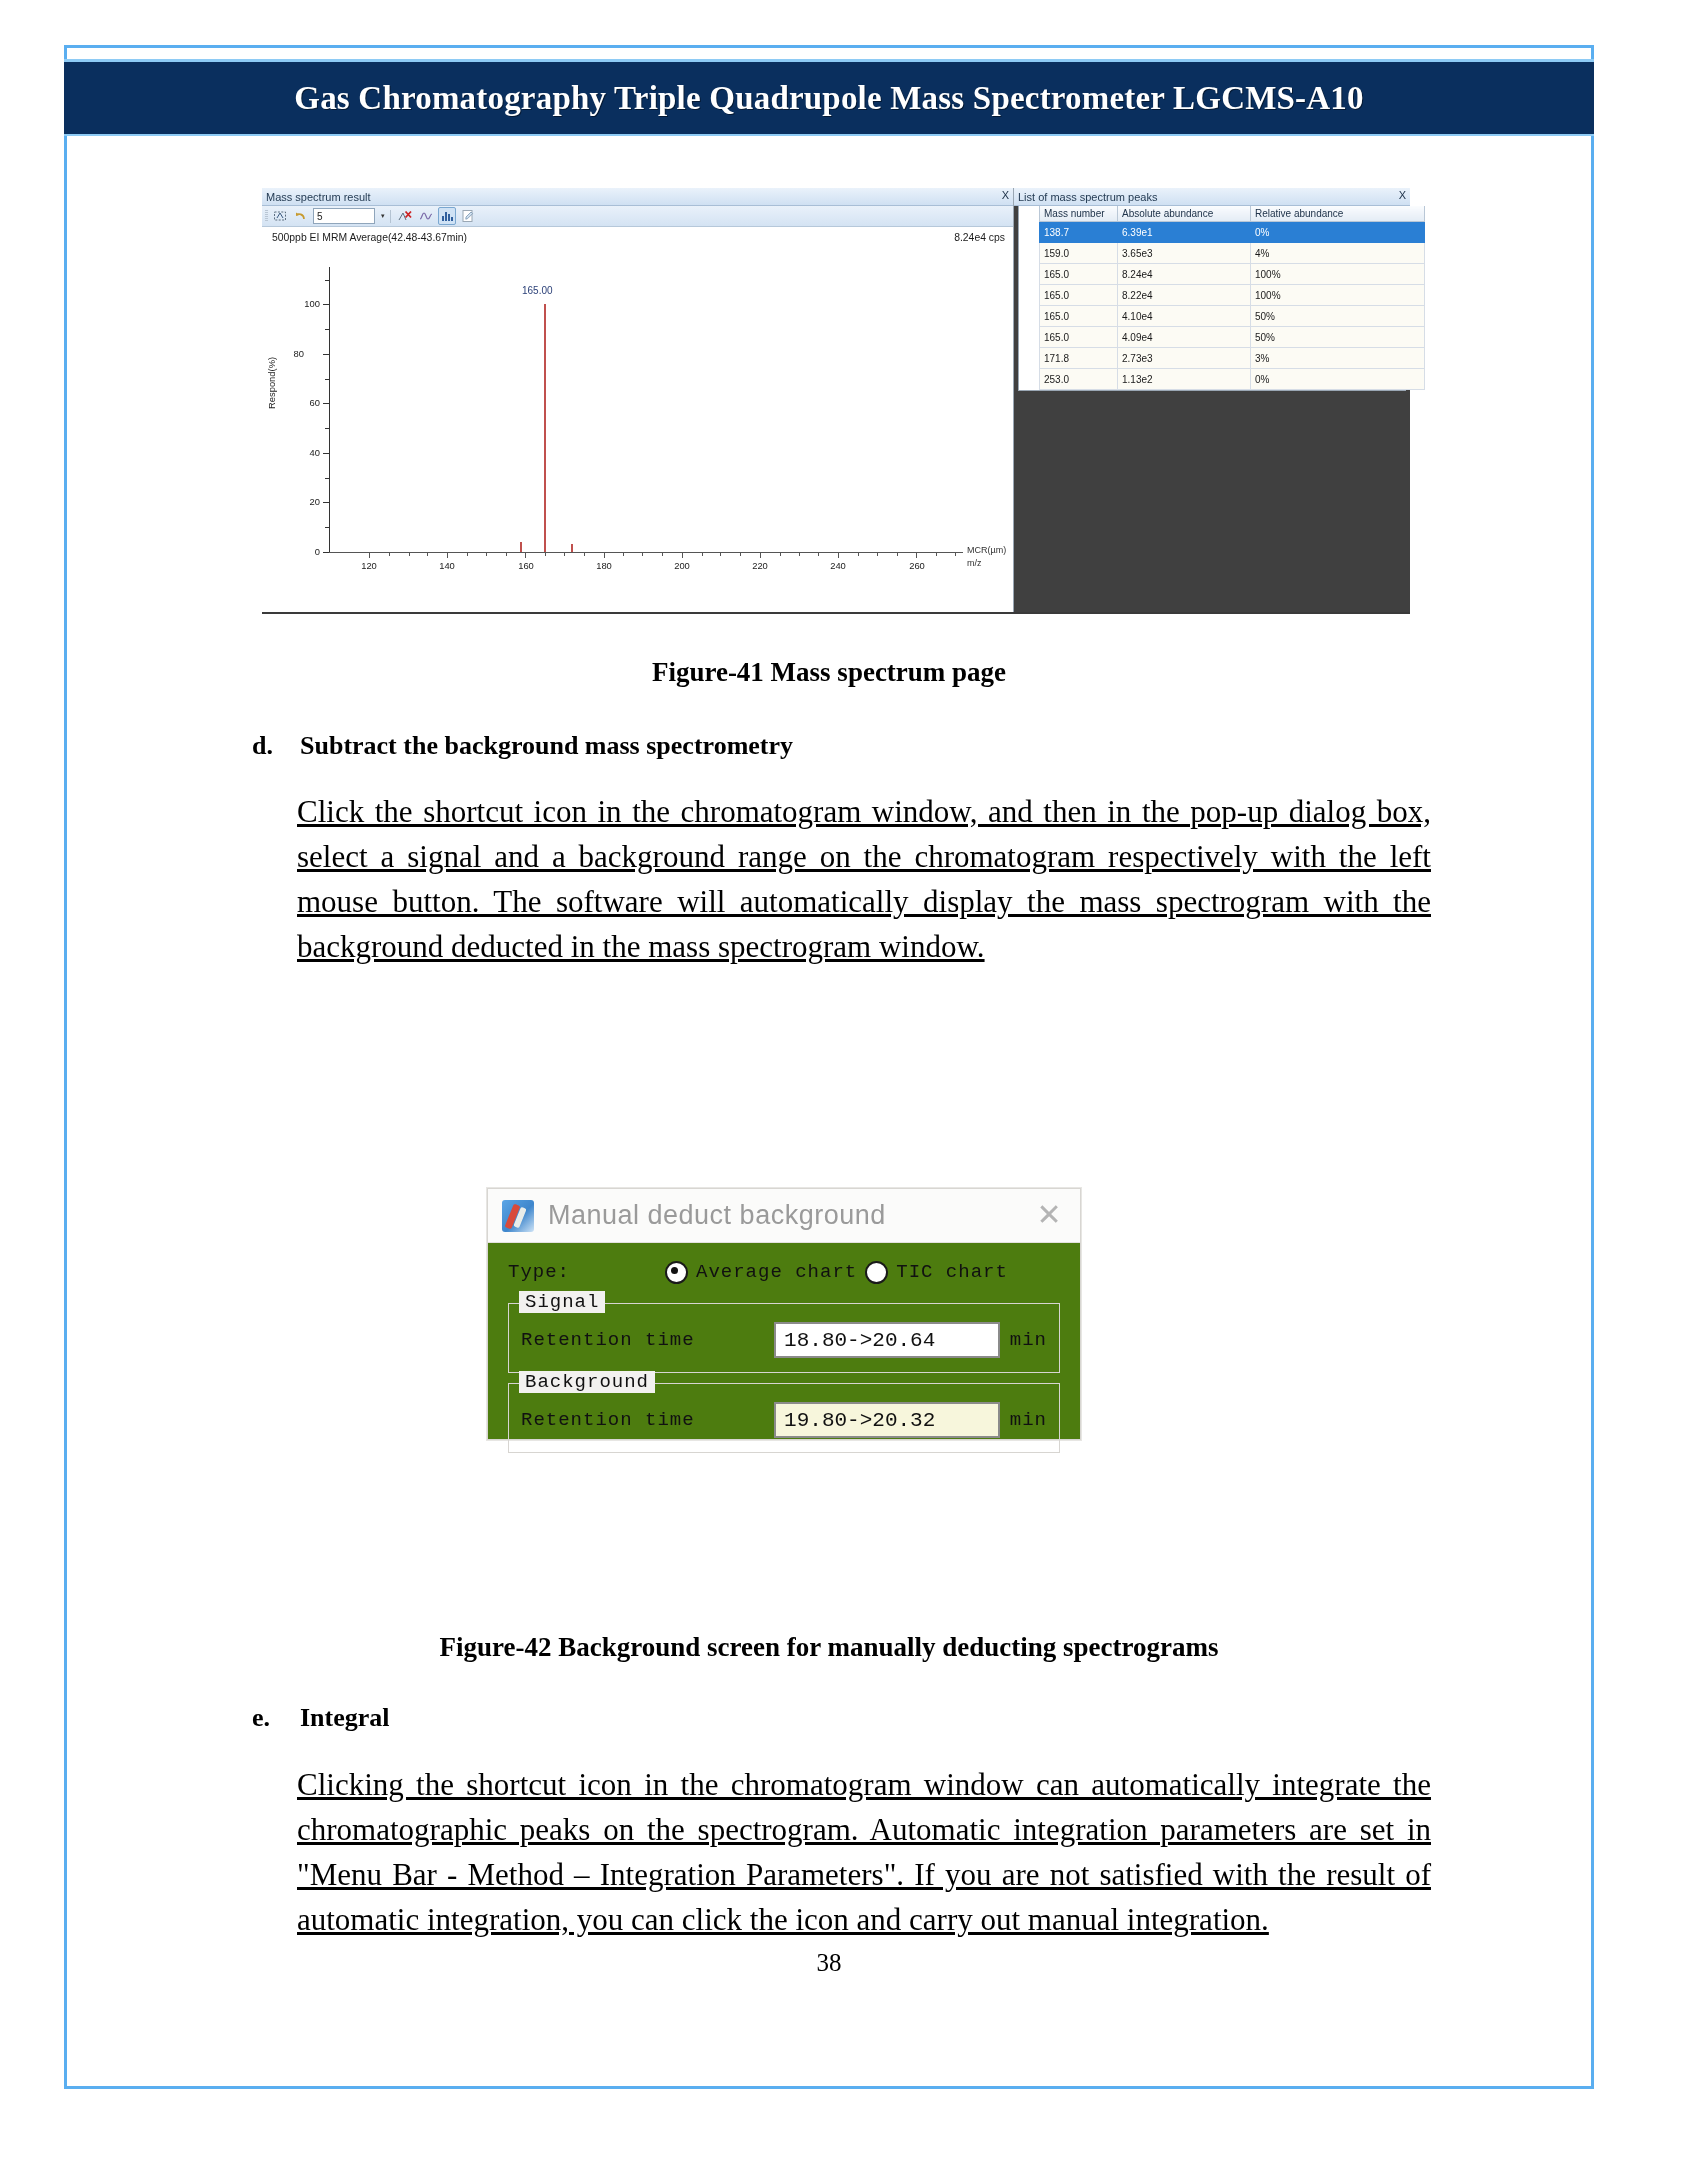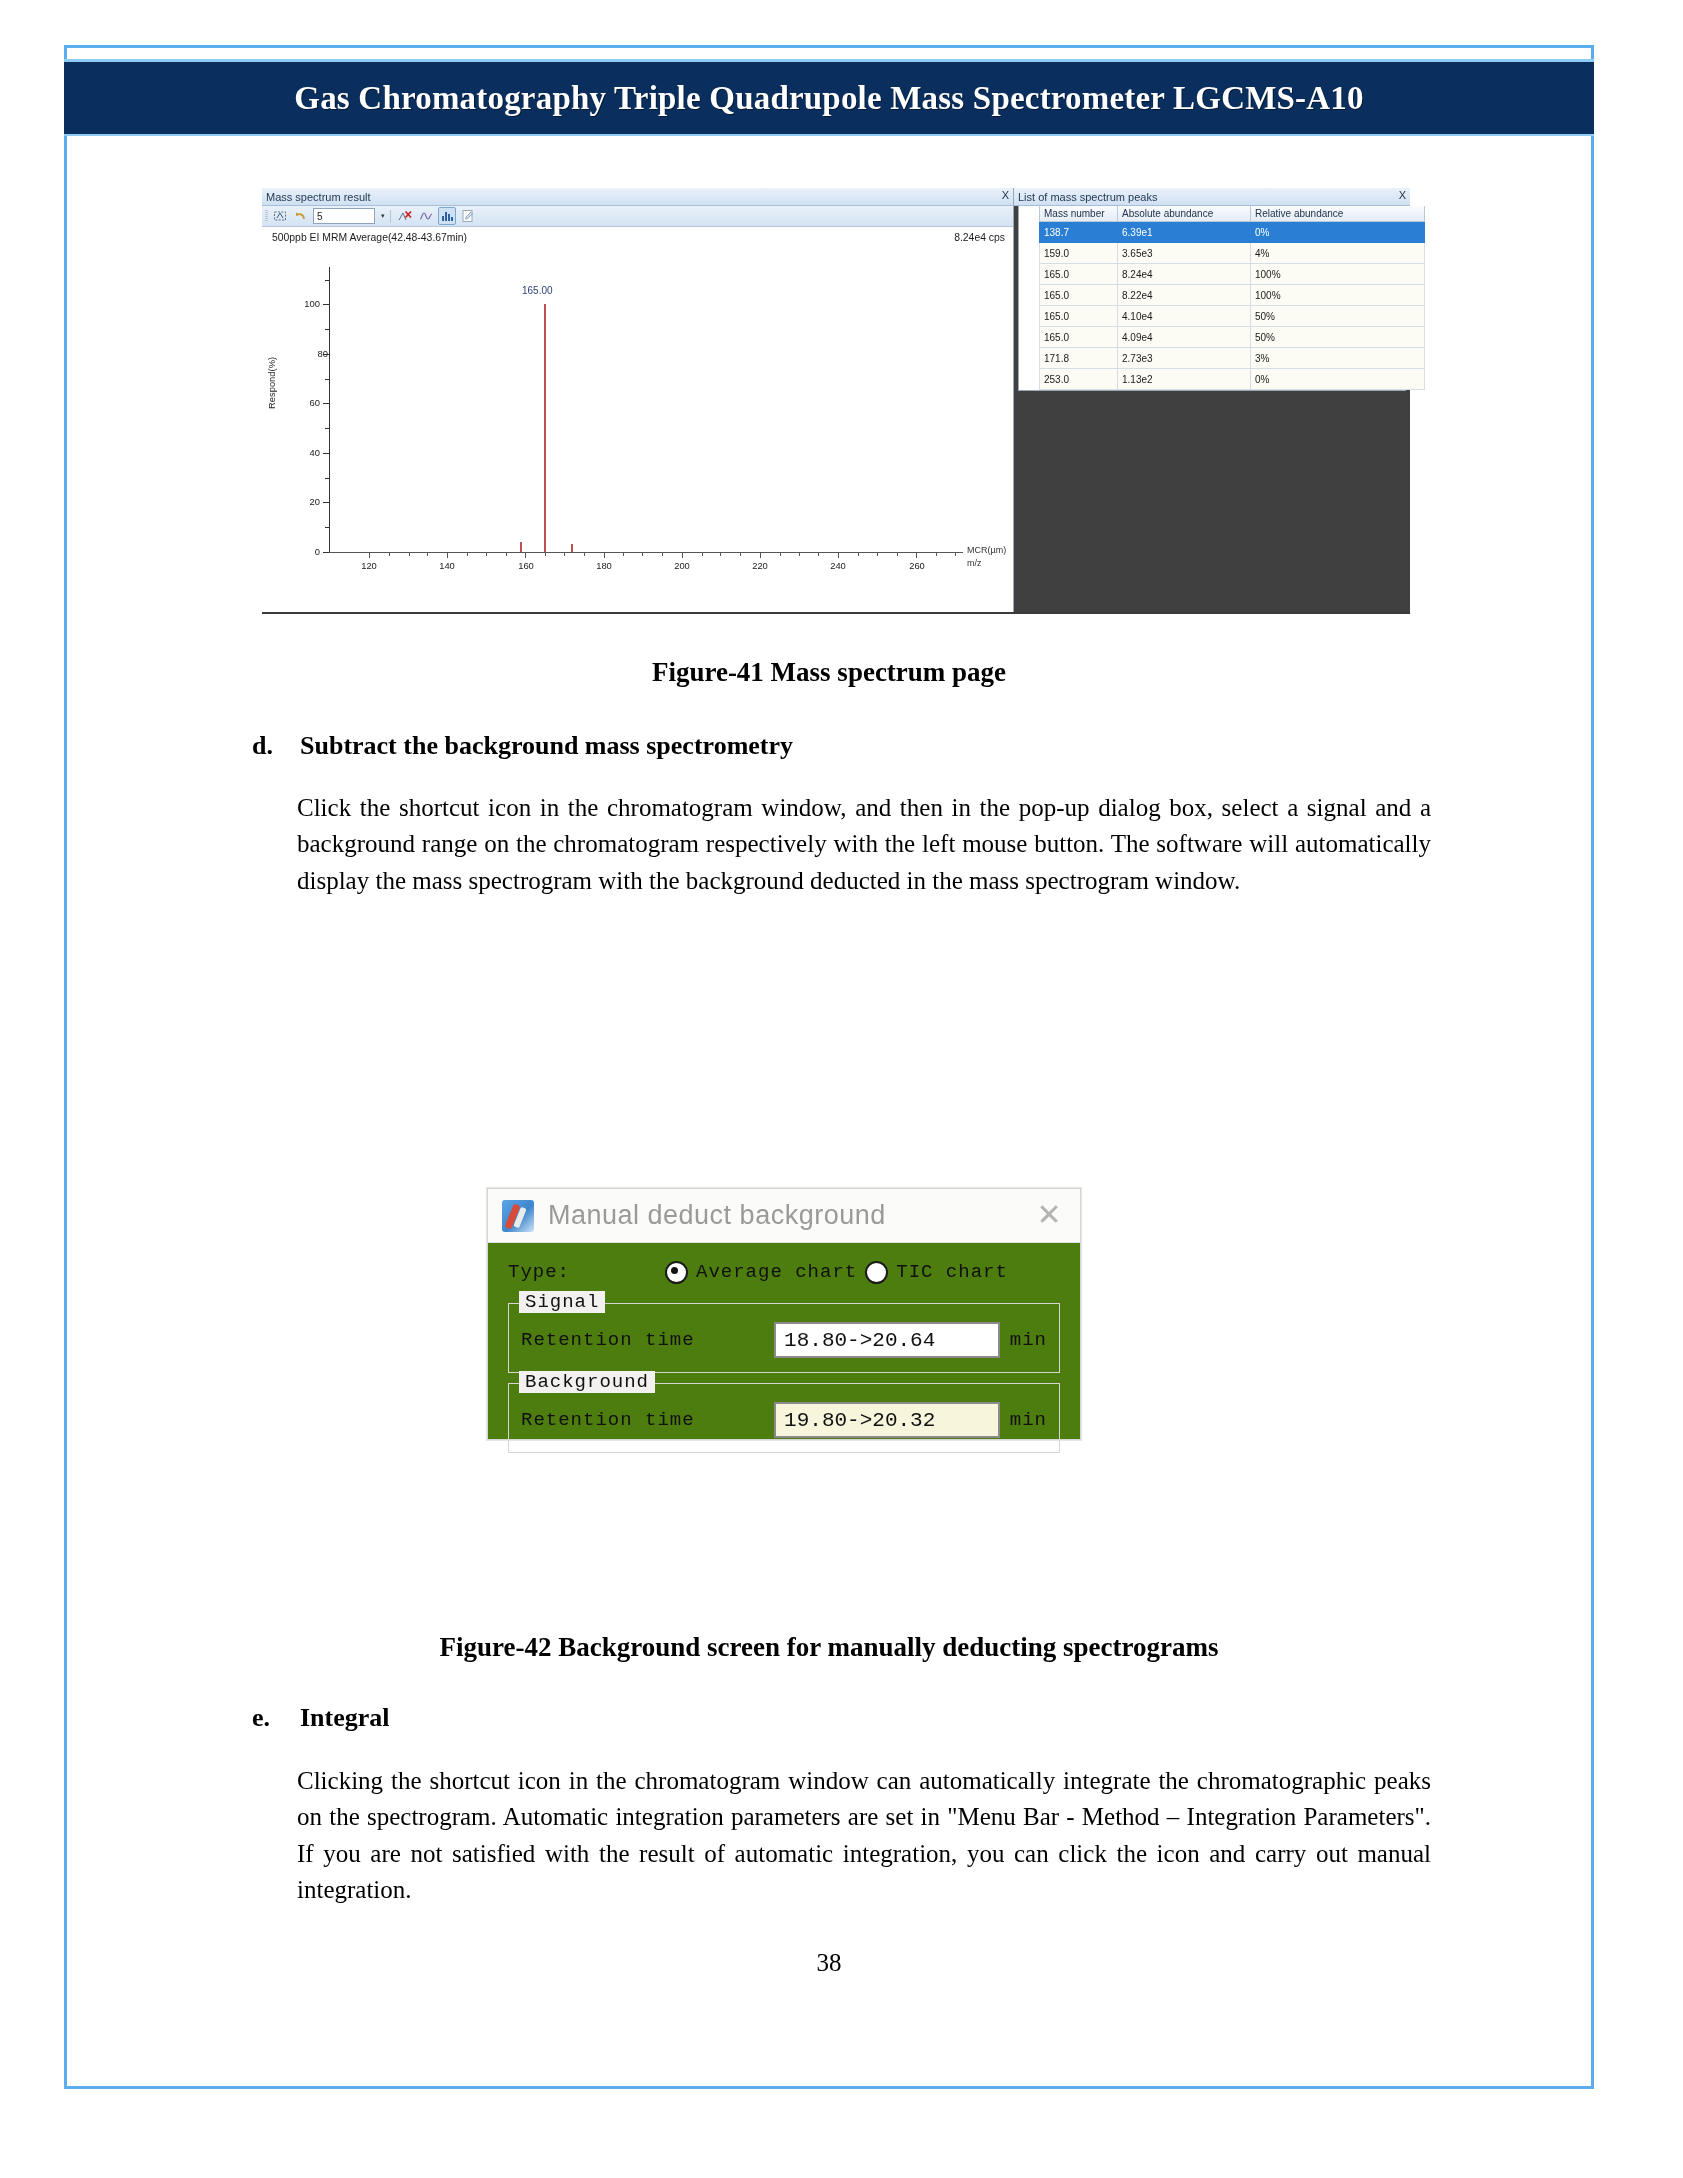--- a/index.html
+++ b/index.html
@@ -152,23 +152,24 @@
     text-align:center;font-weight:bold;font-size:27px;color:#000;
     font-family:"Liberation Serif", serif;
   }
   .list-head{
     font-weight:bold;font-size:26px;color:#000;
     font-family:"Liberation Serif", serif;
     display:flex;
   }
   .list-head .marker{width:48px;flex:0 0 48px;}
   .body-par{
-    font-size:25px;line-height:1.45;color:#000;
+    font-size:31px;line-height:1.45;color:#000;
     text-align:justify;
     font-family:"Liberation Serif", serif;
+    text-decoration:underline;
   }
 
   
   #dlg{
     position:absolute;left:423px;top:1051px;
     width:594px;height:252px;
     background:#4d7c0f;
     border:1px solid #d8d6d2;
     box-shadow:0 0 0 1px #e7e6e3;
     font-family:"Liberation Mono", monospace;
@@ -325,21 +326,21 @@
         <div class="ytick minor" style="top:235px"></div>
         <div class="ytick minor" style="top:185px"></div>
         <div class="ytick minor" style="top:136px"></div>
         <div class="ytick minor" style="top:86px"></div>
         <div class="ytick minor" style="top:37px"></div>
 
         <div class="ytick-lab" style="left:28px;top:303px">0</div>
         <div class="ytick-lab" style="left:28px;top:253px">20</div>
         <div class="ytick-lab" style="left:28px;top:204px">40</div>
         <div class="ytick-lab" style="left:28px;top:154px">60</div>
-        <div class="ytick-lab" style="left:36px;top:105px">80</div>
+        <div class="ytick-lab" style="left:12px;top:105px">80</div>
         <div class="ytick-lab" style="left:28px;top:55px">100</div>
 
         <div class="xtick" style="left:107px"></div>
         <div class="xtick" style="left:185px"></div>
         <div class="xtick" style="left:263px"></div>
         <div class="xtick" style="left:342px"></div>
         <div class="xtick" style="left:420px"></div>
         <div class="xtick" style="left:498px"></div>
         <div class="xtick" style="left:576px"></div>
         <div class="xtick" style="left:654px"></div>

